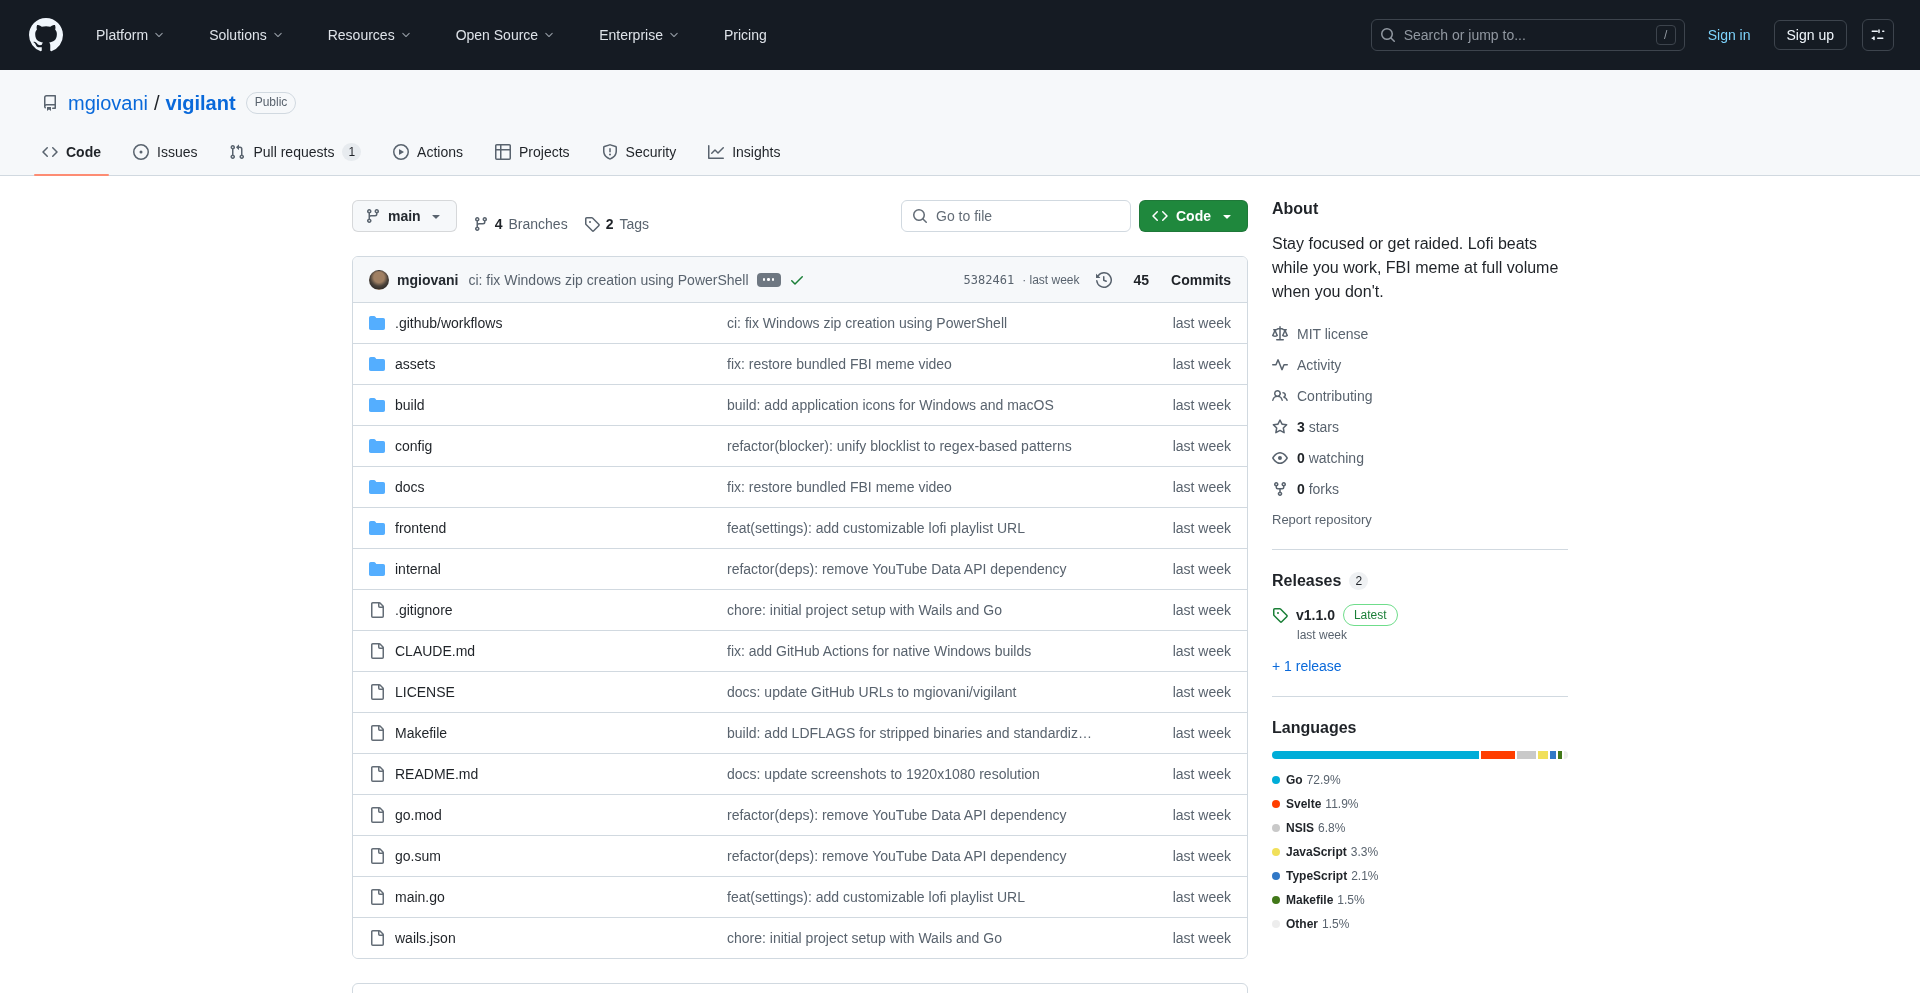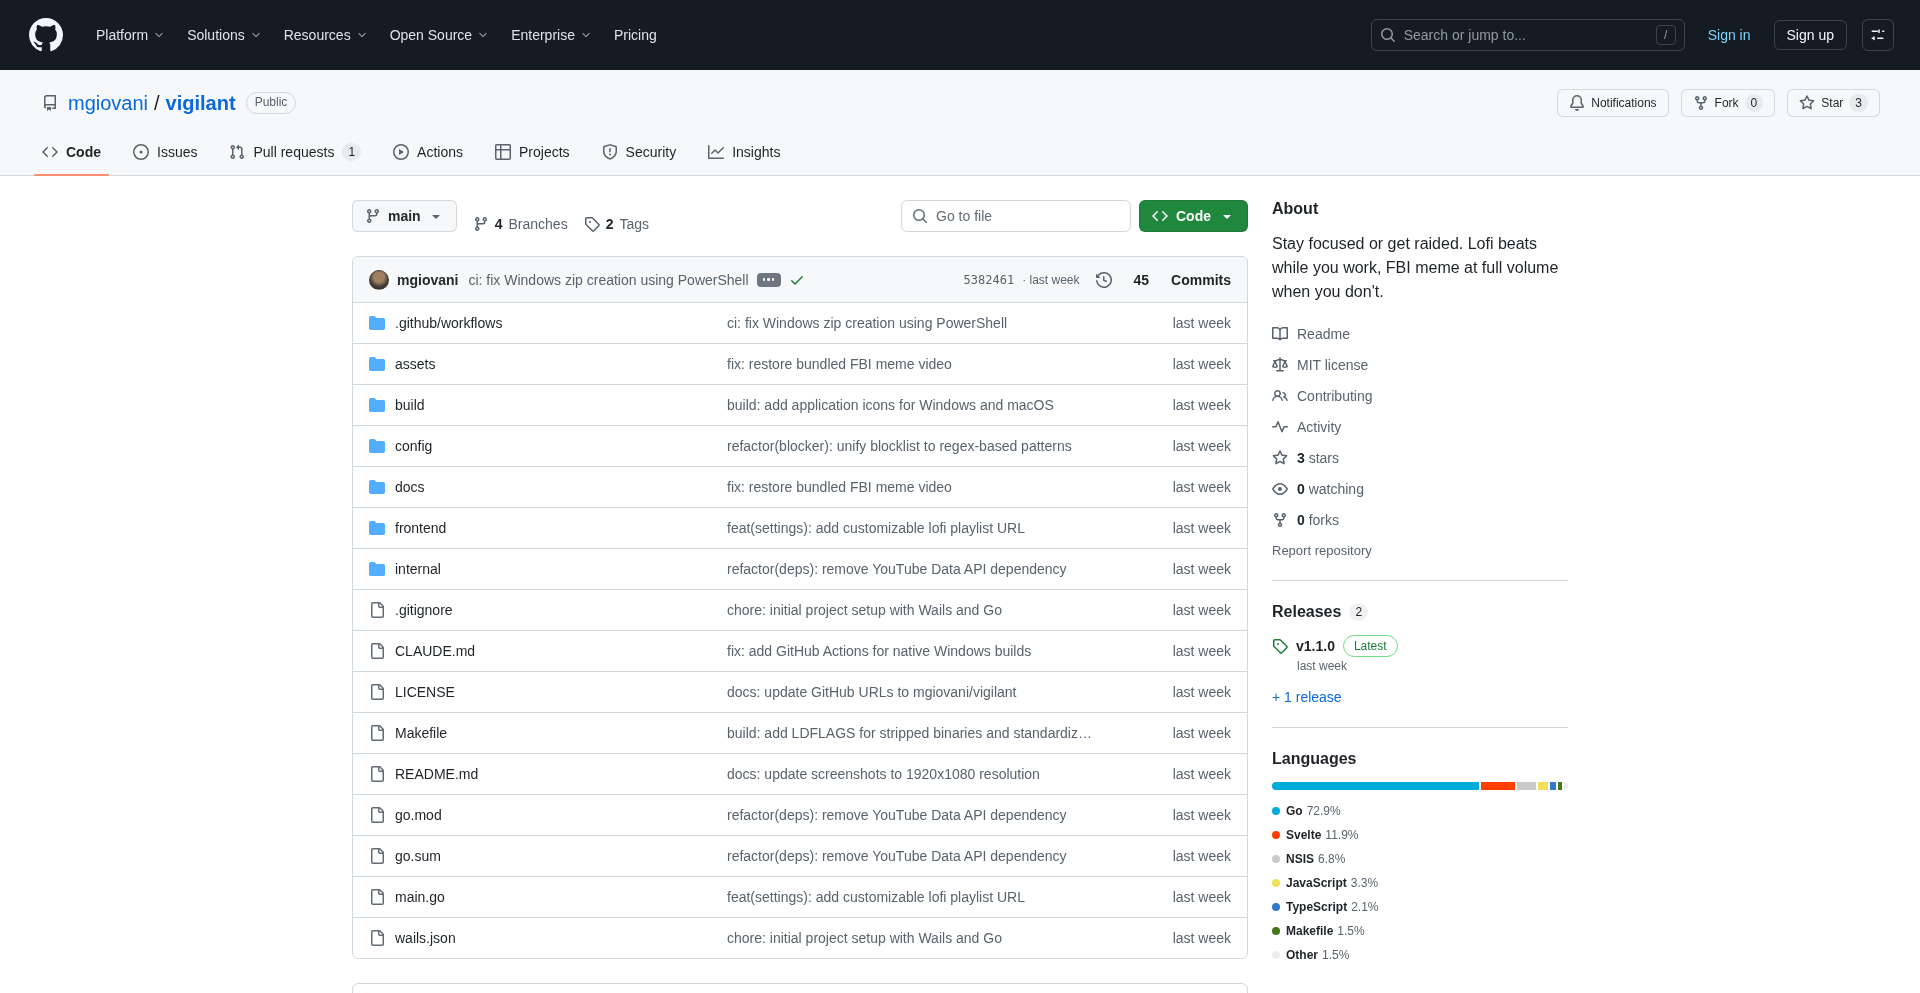--- a/index.html
+++ b/index.html
@@ -12,21 +12,21 @@
   }
   svg { display:block; }
   a { text-decoration:none; color:inherit; cursor:pointer; }
 
   
   .app-header {
     height:70px; background:#151b23; display:flex; align-items:center;
     padding:0 26px 0 29px; gap:22px;
   }
   .gh-logo { color:#f0f6fc; }
-  .main-nav { display:flex; align-items:center; }
+  .main-nav { display:flex; align-items:center;gap:22px; }
   .nav-item {
     display:flex; align-items:center; gap:5px; padding:8px 11px;
     color:#dee3e9; font-size:14px; cursor:pointer;
   }
   .nav-item .chev { color:#9198a1; }
   .header-right { margin-left:auto; display:flex; align-items:center; gap:15px; }
   .search-box {
     width:314px; height:32px; border:1px solid #3d444d; border-radius:6px;
     display:flex; align-items:center; padding:0 8px; gap:8px; color:#9198a1;
     background:transparent; cursor:text;
@@ -328,42 +328,20 @@
   <div class="title-row">
     <svg class="repo-icon" width="16" height="16">
         <use href="#i-repo"></use>
       </svg>
     <span class="repo-breadcrumb">
       <a class="owner">mgiovani</a>
       <span class="sep">/</span>
       <a class="name">vigilant</a>
     </span>
     <span class="visibility-badge">Public</span>
-    <div class="head-actions">
-      <button class="head-btn">
-        <svg width="16" height="16">
-            <use href="#i-bell"></use>
-          </svg>
-        <span>Notifications</span>
-      </button>
-      <button class="head-btn">
-        <svg width="16" height="16">
-            <use href="#i-fork"></use>
-          </svg>
-        <span>Fork</span>
-        <span class="count-pill">0</span>
-      </button>
-      <button class="head-btn">
-        <svg width="16" height="16">
-            <use href="#i-star"></use>
-          </svg>
-        <span>Star</span>
-        <span class="count-pill">3</span>
-      </button>
-    </div>
   </div>
   <nav class="tabs-row">
     <span class="tab active">
         <svg width="16" height="16">
           <use href="#i-code"></use>
         </svg>
         <span>Code</span>
       </span>
     <span class="tab">
         <svg width="16" height="16">
@@ -676,41 +654,35 @@
   </div>
 
   <aside class="sidebar">
 
     <section class="sb-section">
       <h2 class="sb-h2">About</h2>
       <p class="about-desc">Stay focused or get raided. Lofi beats while you work, FBI meme at full volume when you don't.</p>
       <ul class="about-list">
         <li>
             <svg width="16" height="16">
-              <use href="#i-book"></use>
-            </svg>
-            <span>Readme</span>
-          </li>
-        <li>
-            <svg width="16" height="16">
               <use href="#i-law"></use>
             </svg>
             <span>MIT license</span>
           </li>
         <li>
             <svg width="16" height="16">
+              <use href="#i-pulse"></use>
+            </svg>
+            <span>Activity</span>
+          </li>
+        <li>
+            <svg width="16" height="16">
               <use href="#i-people"></use>
             </svg>
             <span>Contributing</span>
-          </li>
-        <li>
-            <svg width="16" height="16">
-              <use href="#i-pulse"></use>
-            </svg>
-            <span>Activity</span>
           </li>
         <li>
             <svg width="16" height="16">
               <use href="#i-star"></use>
             </svg>
             <span><b>3</b> <span>stars</span></span>
           </li>
         <li>
             <svg width="16" height="16">
               <use href="#i-eye"></use>

